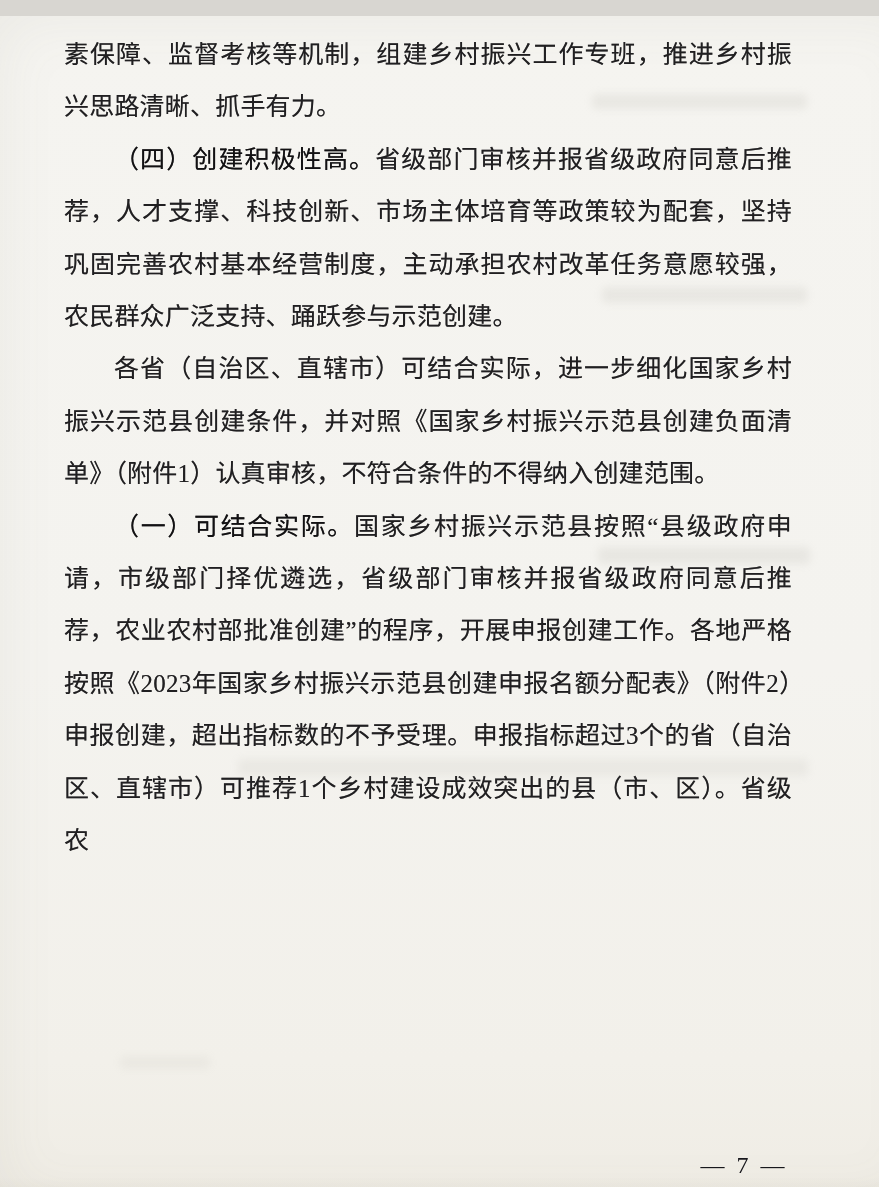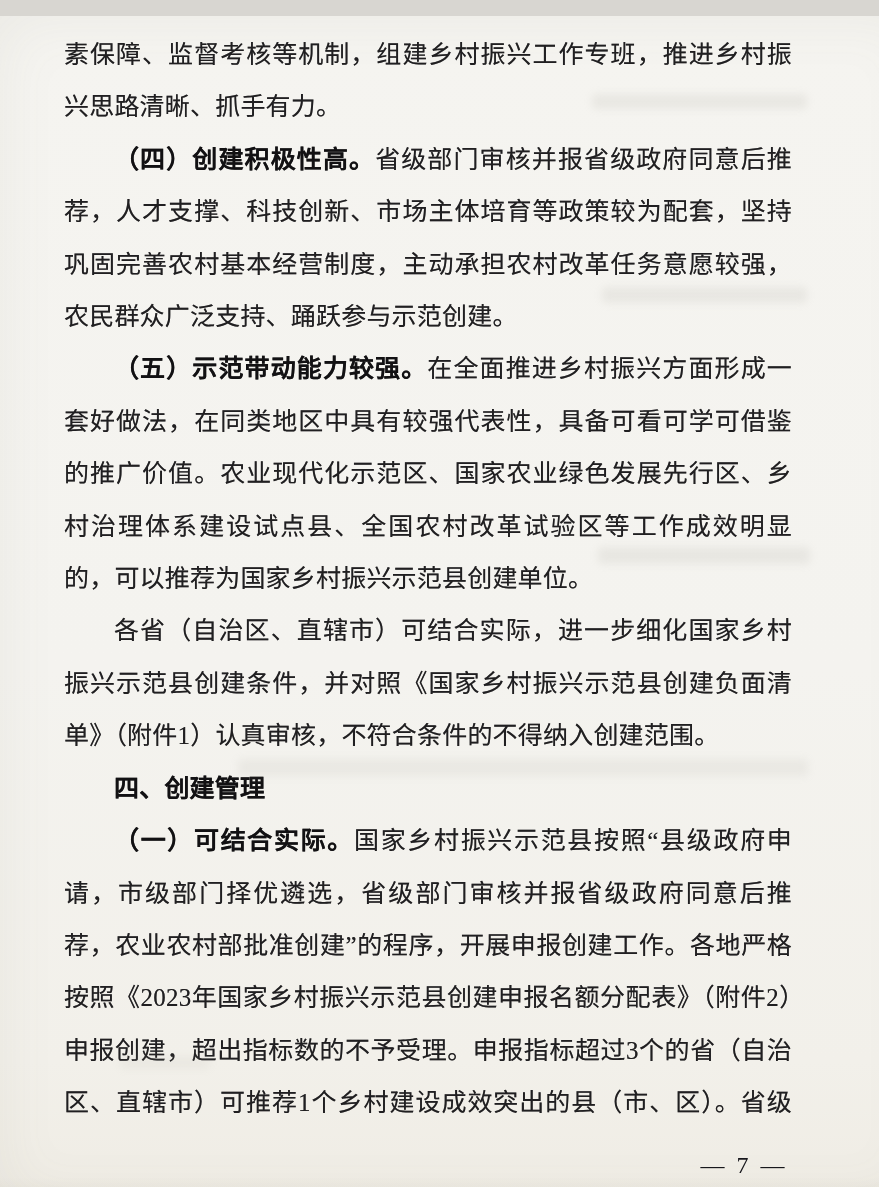--- a/index.html
+++ b/index.html
@@ -34,21 +34,21 @@
     line-height: 52.4px;
     letter-spacing: 0.2px;
     text-align: justify;
     text-align-last: left;
     word-break: normal;
     color: #201f21;
     text-shadow: 0 0 0.4px rgba(30,29,31,0.55);
   }
   p.para.indent { text-indent: 2em; }
   .seg.bold {
-    font-weight: bold;
+    font-weight: normal;
     color: #121113;
     text-shadow: 0 0 0.6px rgba(10,10,12,0.7);
   }
   
   .page-number {
     position: absolute;
     left: 664px;
     top: 1134px;
     width: 160px;
     text-align: center;
@@ -82,23 +82,21 @@
   }
 </style>
 </head>
 <body>
 
 <div class="page">
 
   <div class="text-block">
       <p class="para"><span class="seg">素保障、监督考核等机制，组建乡村振兴工作专班，推进乡村振兴思路清晰、抓手有力。</span></p>
       <p class="para indent"><span class="seg bold">（四）创建积极性高。</span><span class="seg">省级部门审核并报省级政府同意后推荐，人才支撑、科技创新、市场主体培育等政策较为配套，坚持巩固完善农村基本经营制度，主动承担农村改革任务意愿较强，农民群众广泛支持、踊跃参与示范创建。</span></p>
-      <p class="para indent"><span class="seg bold">（五）示范带动能力较强。</span><span class="seg">在全面推进乡村振兴方面形成一套好做法，在同类地区中具有较强代表性，具备可看可学可借鉴的推广价值。农业现代化示范区、国家农业绿色发展先行区、乡村治理体系建设试点县、全国农村改革试验区等工作成效明显的，可以推荐为国家乡村振兴示范县创建单位。</span></p>
       <p class="para indent"><span class="seg">各省（自治区、直辖市）可结合实际，进一步细化国家乡村振兴示范县创建条件，并对照《国家乡村振兴示范县创建负面清单》（附件1）认真审核，不符合条件的不得纳入创建范围。</span></p>
-      <p class="para indent"><span class="seg bold">四、创建管理</span></p>
       <p class="para indent"><span class="seg bold">（一）可结合实际。</span><span class="seg">国家乡村振兴示范县按照“县级政府申请，市级部门择优遴选，省级部门审核并报省级政府同意后推荐，农业农村部批准创建”的程序，开展申报创建工作。各地严格按照《2023年国家乡村振兴示范县创建申报名额分配表》（附件2）申报创建，超出指标数的不予受理。申报指标超过3个的省（自治区、直辖市）可推荐1个乡村建设成效突出的县（市、区）。省级农</span></p>
     </div>
 
   <div class="ghost ghost-1"></div>
   <div class="ghost ghost-2"></div>
   <div class="ghost ghost-3"></div>
   <div class="ghost ghost-4"></div>
   <div class="ghost ghost-5"></div>
 
   <div class="page-number">— 7 —</div>

